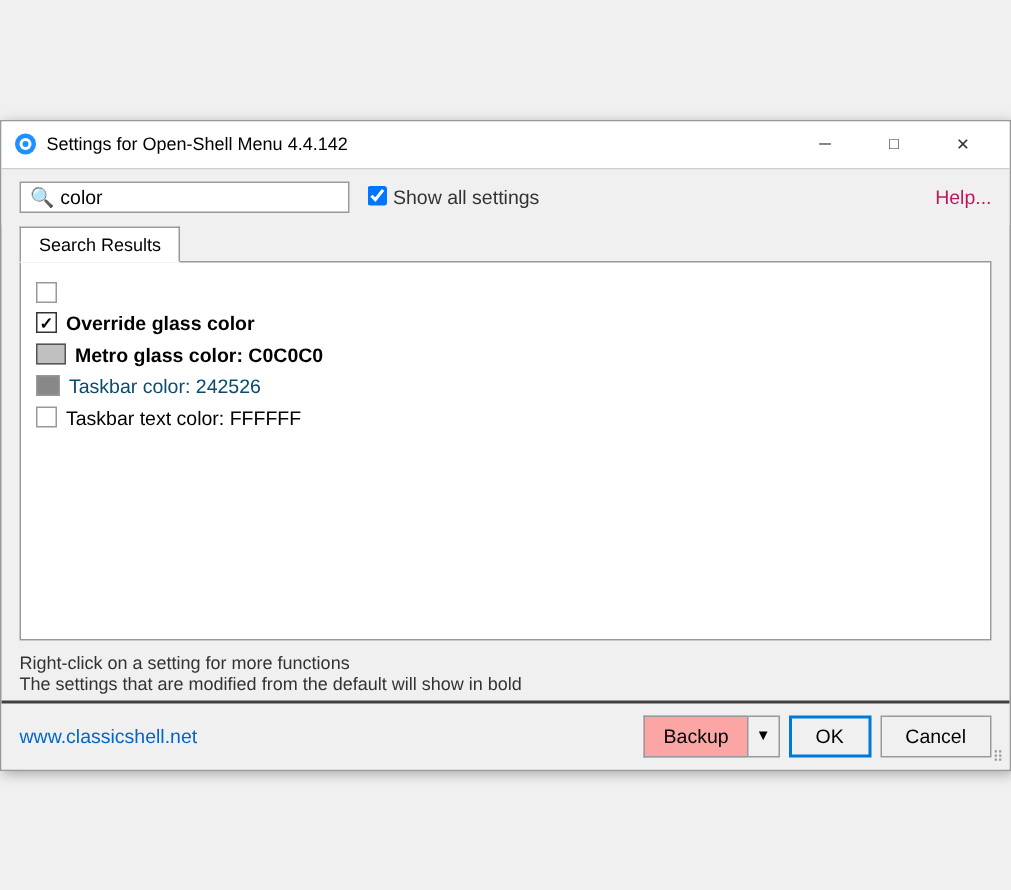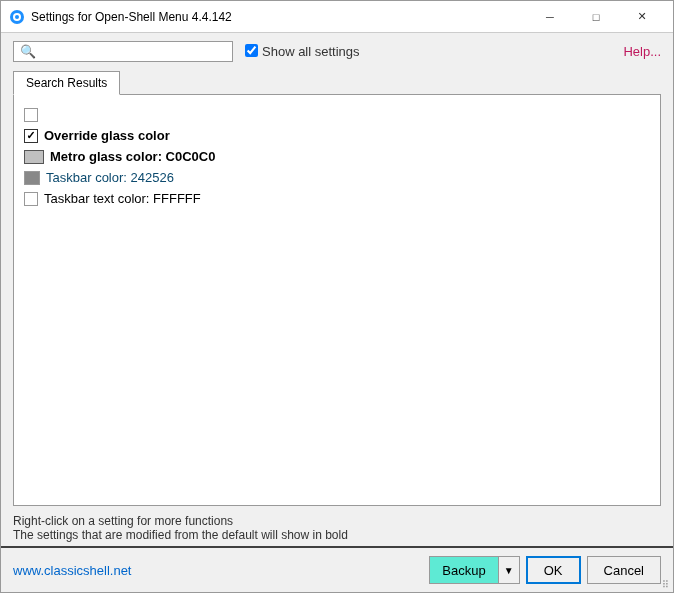--- a/index.html
+++ b/index.html
@@ -7,21 +7,21 @@
       font-family: 'Segoe UI', Tahoma, Geneva, Verdana, sans-serif;
       font-size: 13px;
       background: #f0f0f0;
       display: flex;
       align-items: center;
       justify-content: center;
       height: 100vh;
     }
     .window {
       width: 674px;
-      height: 593px;
+      height: 434px;
       background: #f0f0f0;
       border: 1px solid #999;
       box-shadow: 2px 2px 8px rgba(0,0,0,0.3);
       display: flex;
       flex-direction: column;
     }
     .title-bar {
       background: #ffffff;
       height: 32px;
       display: flex;
@@ -203,21 +203,21 @@
       display: flex;
       align-items: center;
     }
     .backup-btn {
       height: 28px;
       padding: 0 12px;
       font-size: 13px;
       cursor: pointer;
       border: 1px solid #999;
       border-right: none;
-      background: #5eead4;
+      background: #fca5a5;
     }
     .backup-arrow {
       height: 28px;
       width: 22px;
       font-size: 10px;
       cursor: pointer;
       border: 1px solid #999;
       background: #f0f0f0;
       display: flex;
       align-items: center;
@@ -248,20 +248,21 @@
     <div class="title-bar-controls">
       <button class="title-btn">─</button>
       <button class="title-btn">□</button>
       <button class="title-btn close">✕</button>
     </div>
   </div>
 
   <div class="toolbar">
     <div class="search-wrapper">
       <span class="search-icon">🔍</span>
+      <input class="search-input" type="text" value="color" style="">
     </div>
     <label class="show-settings-label">
       <input type="checkbox" checked="" style="">
       <span>Show all settings</span>
     </label>
     <a href="#" class="help-link">Help...</a>
   </div>
 
   <div class="tabs-area">
     <div class="tab">Search Results</div>

